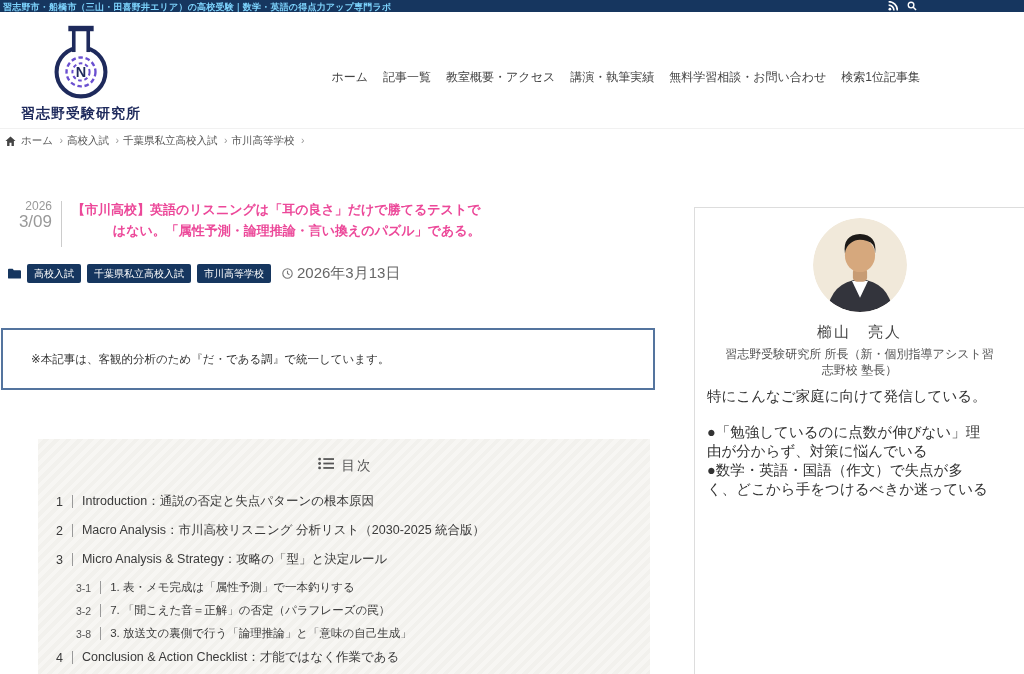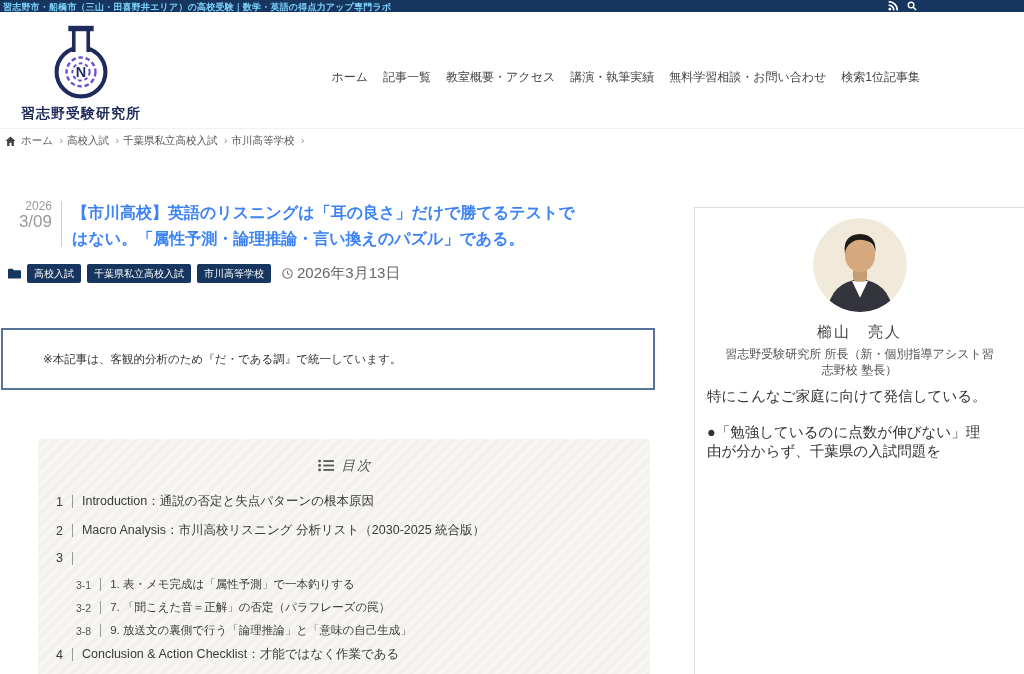--- a/index.html
+++ b/index.html
@@ -26,33 +26,33 @@
   .crumb::after { content:"›"; position:absolute; right:-10px; color:#999; cursor:default; }
   .bc-home-icon { margin-right:5px; display:flex; align-items:center; }
 
   
   .main { position:absolute; left:8px; top:200px; width:650px; }
   .post-head { display:flex; min-height:58px; }
   .post-date { width:44px; text-align:right; color:#999; padding-top:1px; flex:0 0 44px; }
   .post-date .y { font-size:12px; line-height:11px; }
   .post-date .md { font-size:17px; line-height:19px; }
   .vdiv { width:1px; background:#ccc; height:46px; margin:1px 10px 0 9px; flex:0 0 1px; }
-  .post-title { font-size:16px; font-weight:bold; color:#3b82f6; line-height:1.6; white-space:pre-line; }
+  .post-title { font-size:13px; font-weight:bold; color:#ec4899; line-height:1.6; white-space:pre-line;text-align:right; }
 
   .meta { display:flex; align-items:center; gap:6px; margin-top:6px; }
   .tag { background:#16365f; color:#fff; font-size:10px; padding:2.5px 7px; border-radius:2px; cursor:pointer; white-space:nowrap; }
   .pub { display:flex; align-items:center; gap:4px; color:#666; font-size:15px; margin-left:5px; }
 
   .notice { margin:45px 0 0 -7px; width:654px; height:62px; border:2px solid #54749e; display:flex; align-items:center; background:#fff; }
-  .notice-text { font-size:11.5px; color:#333; padding-left:40px; }
+  .notice-text { font-size:11.5px; color:#333; padding-left:28px; }
 
   .toc { margin:49px 0 0 30px; width:612px; height:300px;
          background:repeating-linear-gradient(135deg,#f7f6f3 0px,#f7f6f3 4px,#f2f1ed 4px,#f2f1ed 8px);
          padding:18px 16px 0 18px; }
-  .toc-head { display:flex; justify-content:center; align-items:flex-end; gap:8px; color:#555; font-size:13.5px; letter-spacing:2px;font-style:italic; }
+  .toc-head { display:flex; justify-content:center; align-items:flex-start; gap:8px; color:#555; font-size:13.5px; letter-spacing:2px; }
   .toc-list { margin-top:18px; }
   .toc-item { display:flex; align-items:center; font-size:12.5px; color:#3a3a3a; margin-bottom:12px; cursor:pointer; }
   .toc-item .bar { width:1px; height:13px; background:#999; margin:0 9px; flex:0 0 1px; }
   .toc-item.sub { margin-left:20px; font-size:11.5px; margin-bottom:8px; }
   .toc-item.sub .num { font-size:10.5px; color:#555; }
 
   
   .sidebar { position:absolute; left:694px; top:207px; width:331px; height:700px; border:1px solid #ddd; background:#fff; padding:10px 12px 0 12px; }
   .avatar { width:94px; height:94px; border-radius:50%; overflow:hidden; margin:0 auto; }
   .author-name { text-align:center; font-size:15px; color:#444; letter-spacing:2px; margin-top:11px; }
@@ -180,35 +180,36 @@
             <span>Introduction：通説の否定と失点パターンの根本原因</span>
           </div>
         <div class="toc-item">
             <span class="num">2</span>
             <span class="bar"></span>
             <span>Macro Analysis：市川高校リスニング 分析リスト（2030-2025 統合版）</span>
           </div>
         <div class="toc-item">
             <span class="num">3</span>
             <span class="bar"></span>
+            <span>Micro Analysis &amp; Strategy：攻略の「型」と決定ルール</span>
           </div>
         <div class="toc-item sub">
             <span class="num">3-1</span>
             <span class="bar"></span>
             <span>1. 表・メモ完成は「属性予測」で一本釣りする</span>
           </div>
         <div class="toc-item sub">
             <span class="num">3-2</span>
             <span class="bar"></span>
             <span>7. 「聞こえた音＝正解」の否定（パラフレーズの罠）</span>
           </div>
         <div class="toc-item sub">
             <span class="num">3-8</span>
             <span class="bar"></span>
-            <span>9. 放送文の裏側で行う「論理推論」と「意味の自己生成」</span>
+            <span>3. 放送文の裏側で行う「論理推論」と「意味の自己生成」</span>
           </div>
         <div class="toc-item">
             <span class="num">4</span>
             <span class="bar"></span>
             <span>Conclusion &amp; Action Checklist：才能ではなく作業である</span>
           </div>
       </div>
     </div>
   </div>
 
@@ -229,18 +230,20 @@
           <path d="M36 40 Q33 19 53 18 Q73 19 70 40 Q70 28 61 26 Q50 22 43 28 Q37 32 36 40 Z" fill="#1d1a18"></path>
         </g>
       </svg>
     </div>
     <div class="author-name">櫛山　亮人</div>
     <div class="author-title">習志野受験研究所 所長（新・個別指導アシスト習
 志野校 塾長）</div>
     <div class="bio bio2">特にこんなご家庭に向けて発信している。</div>
     <div class="bullets">
       <div class="bullet">●「勉強しているのに点数が伸びない」理
-由が分からず、千葉県の入試問題を</div>
+由が分からず、対策に悩んでいる</div>
+      <div class="bullet">●数学・英語・国語（作文）で失点が多
+く、どこから手をつけるべきか迷っている</div>
     </div>
 
   </div>
 
 </div>
 
 </body></html>

